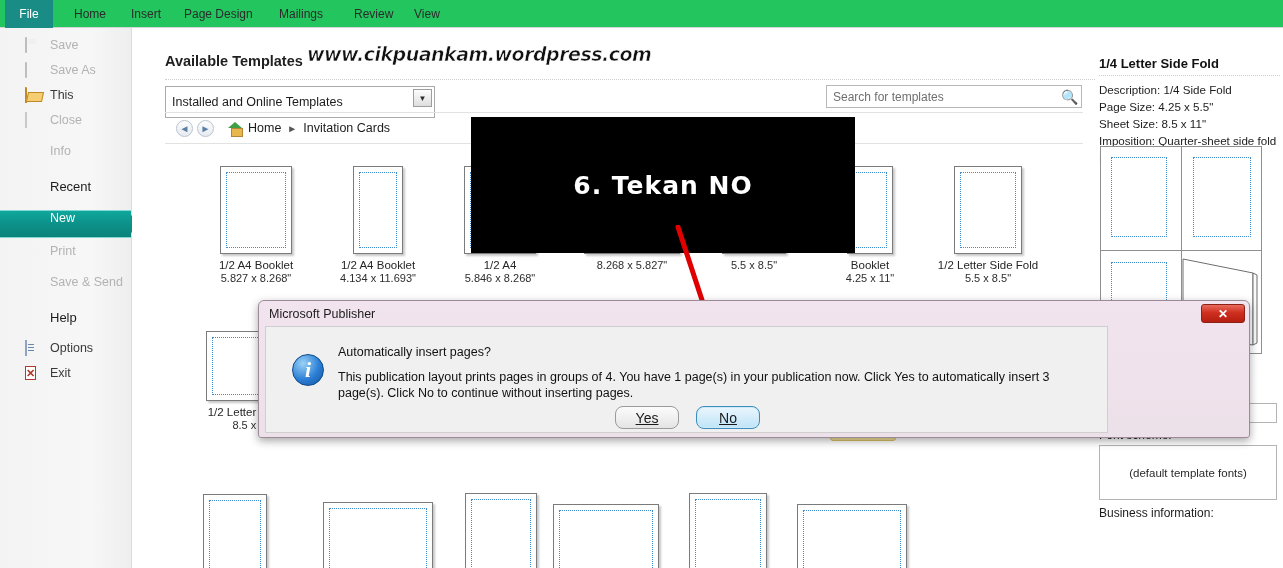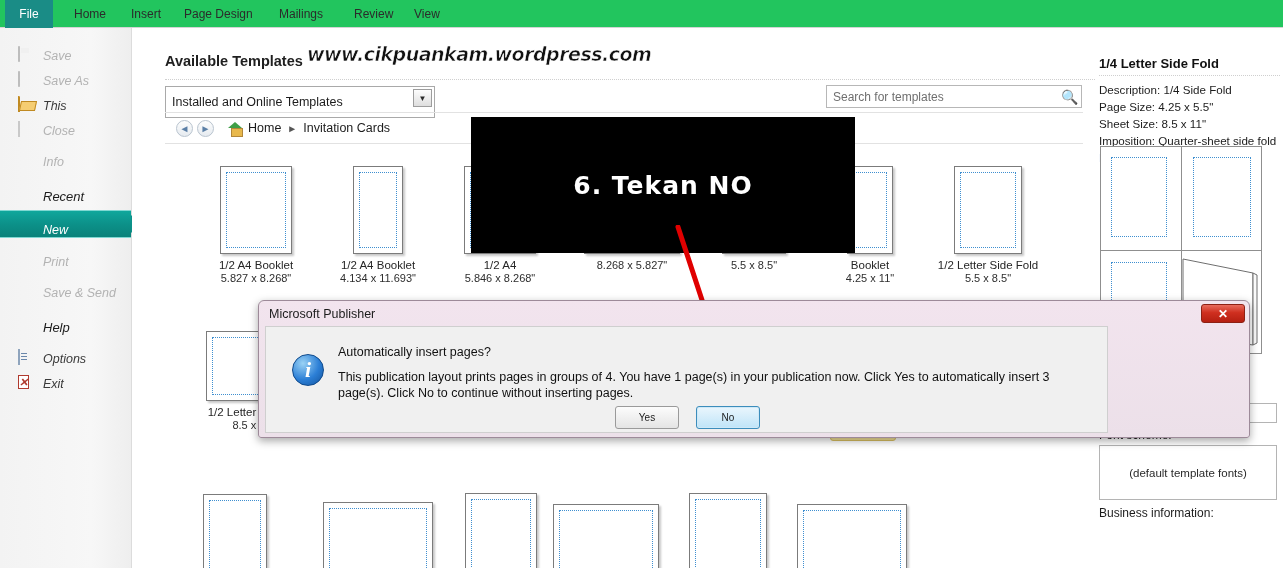--- a/index.html
+++ b/index.html
@@ -47,27 +47,26 @@
   }
 
   
   .backstage {
     position: absolute; left: 0; top: 28px; width: 132px; height: 540px;
     background: linear-gradient(to right,#f3f3f3 0%,#f7f7f7 70%,#eeeeee 100%);
     border-right: 1px solid #dcdcdc;
   }
   .bs-item {
     position: relative;
-    display: flex; align-items: flex-end;
+    display: flex; align-items: flex-start;
     height: 25px;
-    padding-left: 18px;
+    padding-left: 25px;
     font-size: 12.5px;
     color: #3a3a3a;
     cursor: pointer;
-    font-style: italic;
   }
   .bs-item.disabled { color: #b3b3b3; cursor: default; }
   .bs-item.bold { font-size: 13px; color: #1c1c1c; }
   .bs-item.selected {
     background: linear-gradient(to bottom,#0fa79c 0%,#0c9189 50%,#0a827a 100%);
     color: #ffffff;
     border-top: 1px solid #7fd8d2;
     border-bottom: 1px solid #7fd8d2;
     height: 28px;
   }
@@ -370,24 +369,25 @@
     font-size: 12.5px; color: #111;
   }
   .dlg-msg {
     position: absolute; left: 72px; top: 42px;
     width: 760px;
     font-size: 12.5px; color: #111; line-height: 16px;
   }
   .dlg-btn {
     position: absolute; top: 79px;
     width: 64px; height: 23px;
-    font-size: 10px; color: #1a1a1a;
-    display: flex; align-items: center; justify-content: center;
-    border-radius: 3px;
-    cursor: pointer;
+    font-size: 14px; color: #1a1a1a;
+    display: flex; align-items: center; justify-content: center;
+    border-radius: 8px;
+    cursor: pointer;
+    text-decoration: underline;
   }
   .btn-yes {
     left: 349px;
     background: linear-gradient(to bottom,#fcfcfc,#e4e4e4);
     border: 1px solid #9a9a9a;
   }
   .btn-no {
     left: 430px;
     background: linear-gradient(to bottom,#eaf6fd,#bfe4f8);
     border: 1px solid #3c8dbc;

